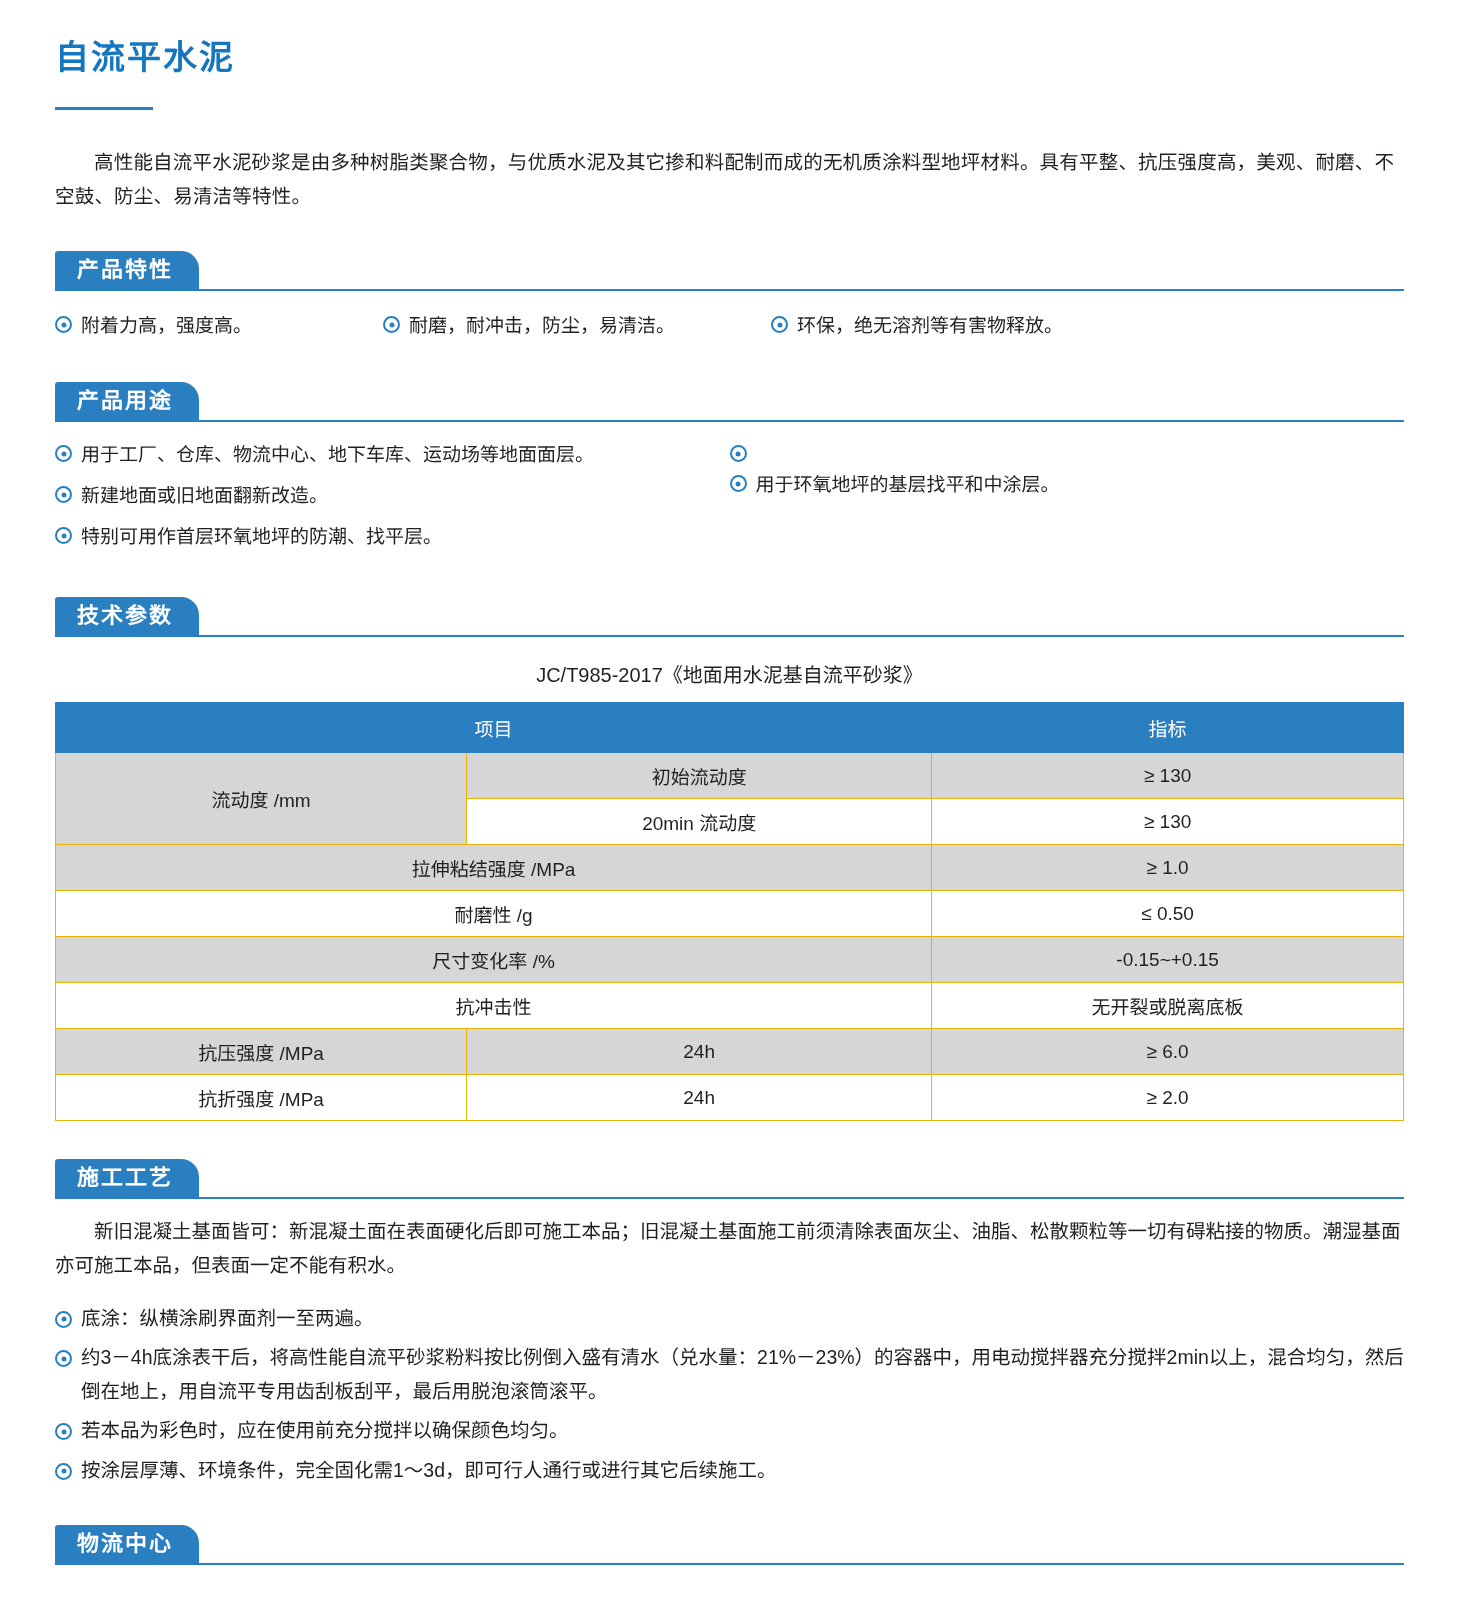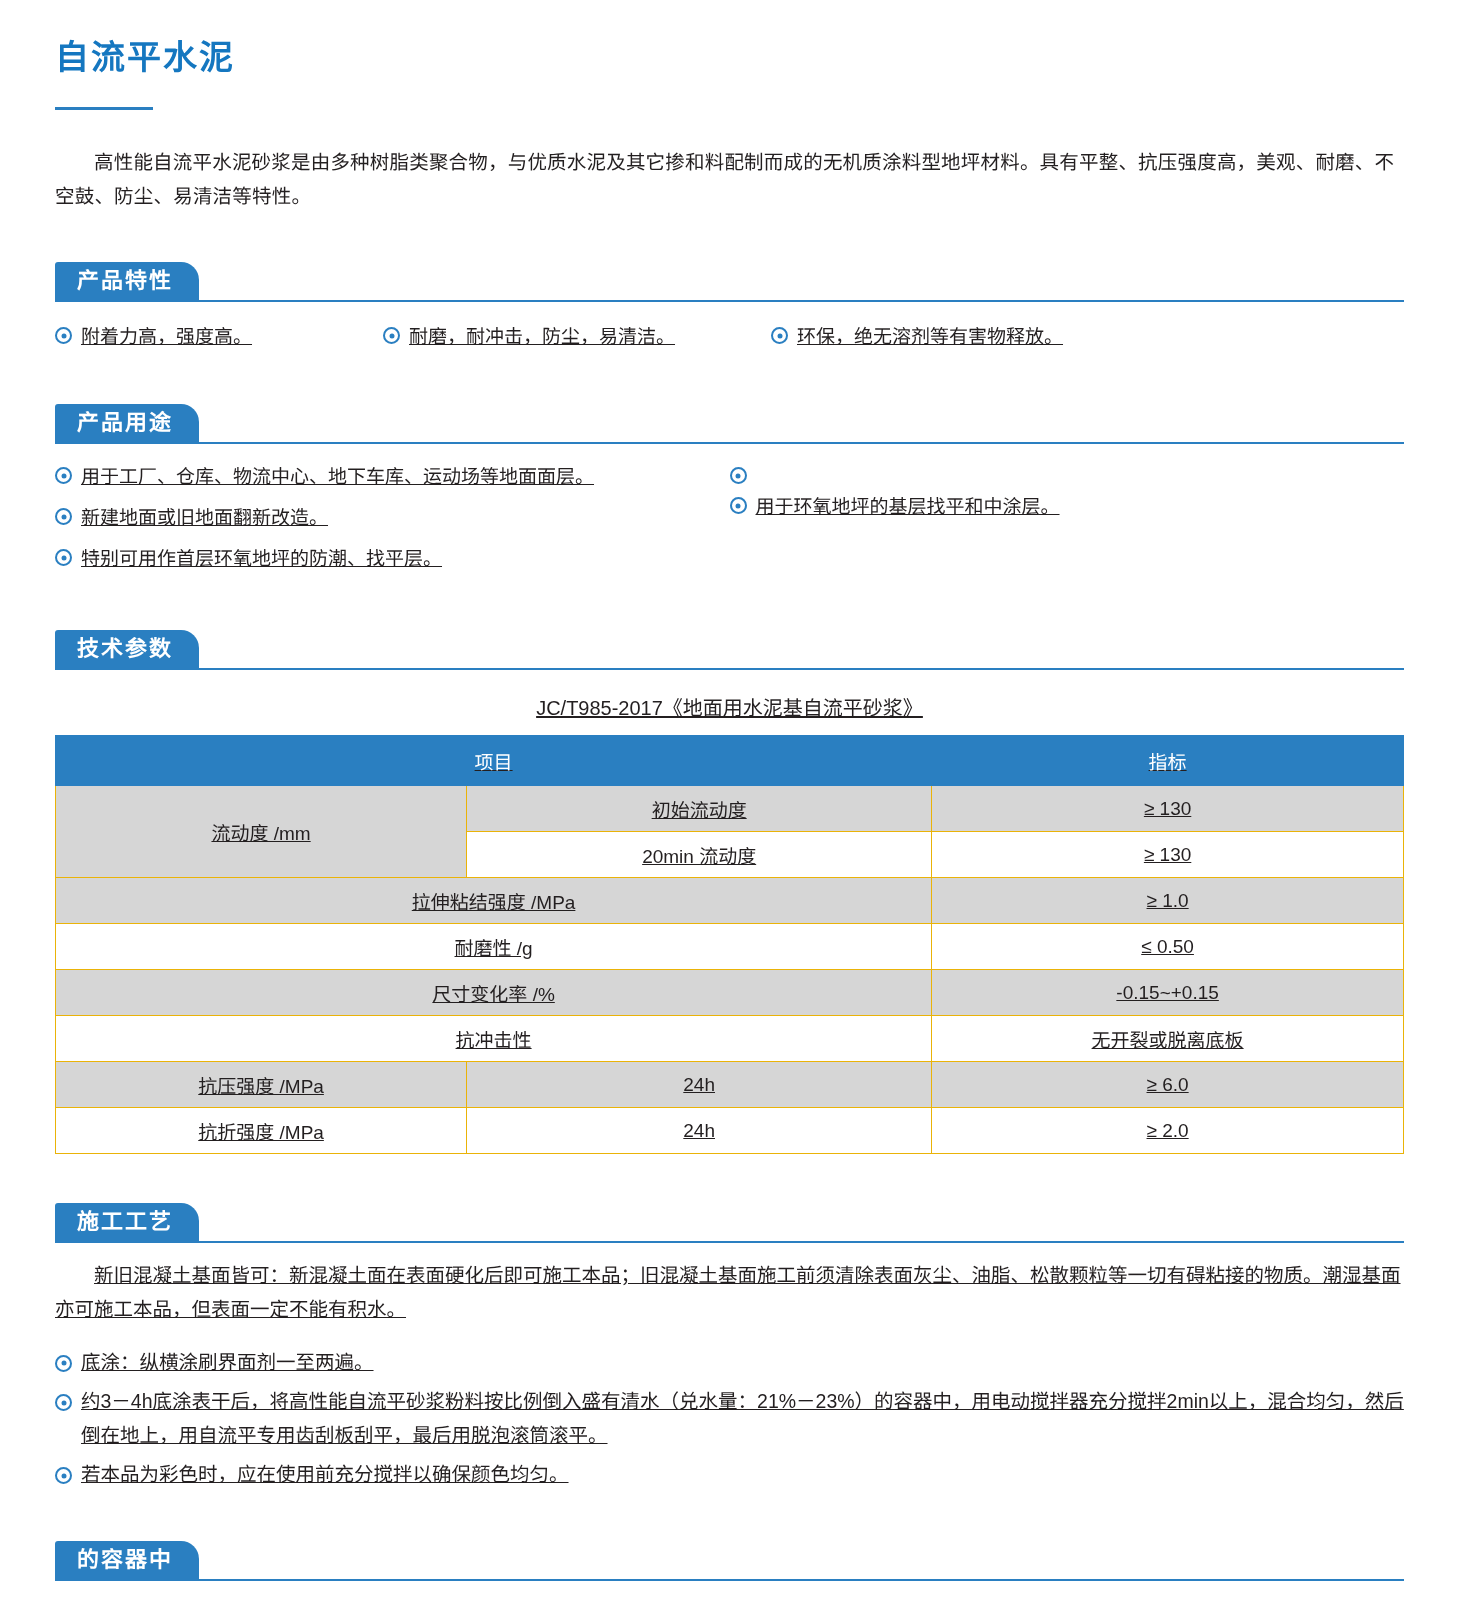--- a/index.html
+++ b/index.html
@@ -43,22 +43,21 @@
     margin-top: 36px;
     font-size: 19.5px;
     line-height: 1.72;
     color: #231f20;
     text-indent: 2em;
     letter-spacing: 0.2px;
   }
 
   
   .section {
-    margin-top: 49px;
-    text-decoration: underline;
+    margin-top: 38px;
   }
   .sec-head {
     position: relative;
     height: 40px;
   }
   .sec-rule {
     position: absolute;
     left: 0;
     right: 0;
     bottom: 0;
@@ -318,24 +317,28 @@
         <span class="b-text">底涂：纵横涂刷界面剂一至两遍。</span>
       </div>
       <div class="b-line">
         <span class="dot"></span>
         <span class="b-text">约3－4h底涂表干后，将高性能自流平砂浆粉料按比例倒入盛有清水（兑水量：21%－23%）的容器中，用电动搅拌器充分搅拌2min以上，混合均匀，然后倒在地上，用自流平专用齿刮板刮平，最后用脱泡滚筒滚平。</span>
       </div>
       <div class="b-line">
         <span class="dot"></span>
         <span class="b-text">若本品为彩色时，应在使用前充分搅拌以确保颜色均匀。</span>
       </div>
-    </div>
-  </div>
-
-  <div class="section">
-    <div class="sec-head">
-      <span class="sec-tag">的容器中</span>
+      <div class="b-line">
+        <span class="dot"></span>
+        <span class="b-text">按涂层厚薄、环境条件，完全固化需1～3d，即可行人通行或进行其它后续施工。</span>
+      </div>
+    </div>
+  </div>
+
+  <div class="section">
+    <div class="sec-head">
+      <span class="sec-tag">物流中心</span>
       <div class="sec-rule"></div>
     </div>
 
   </div>
 
 </div>
 
 </body></html>

